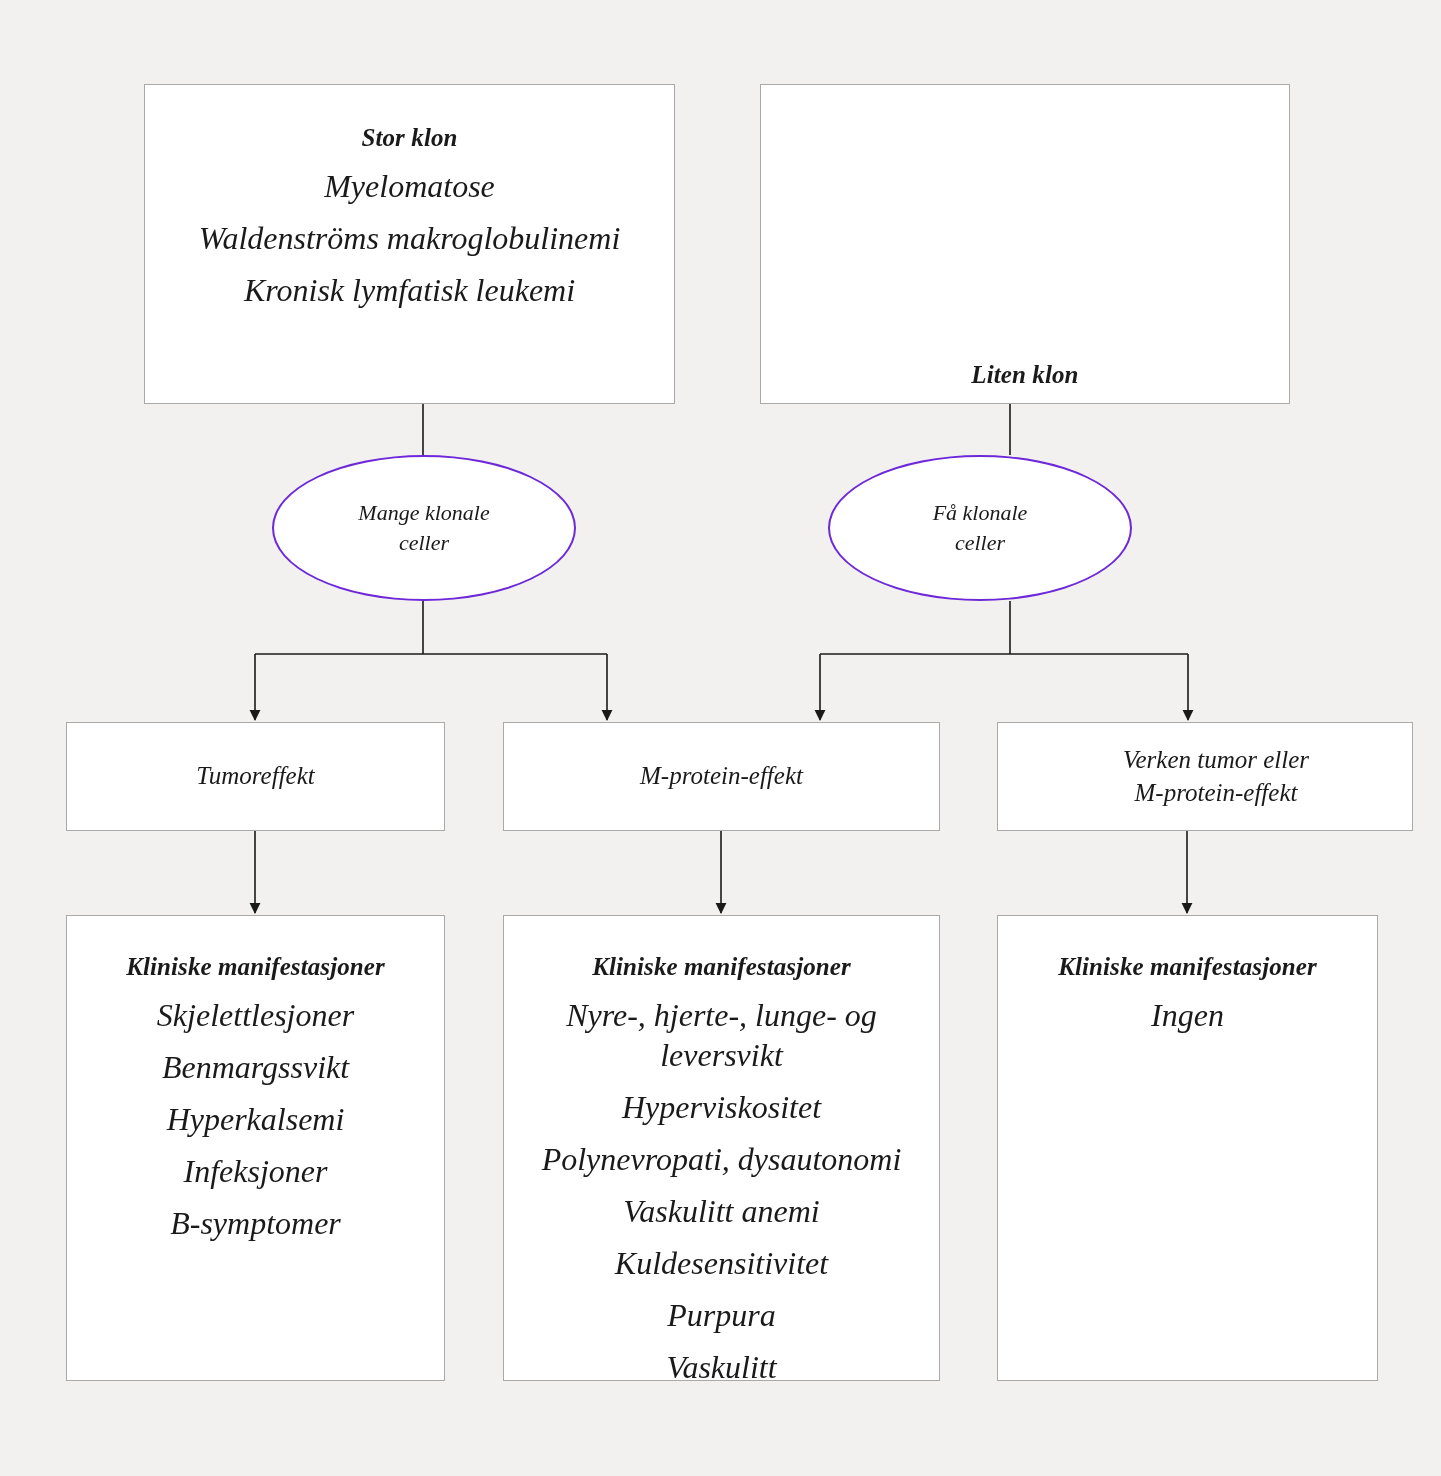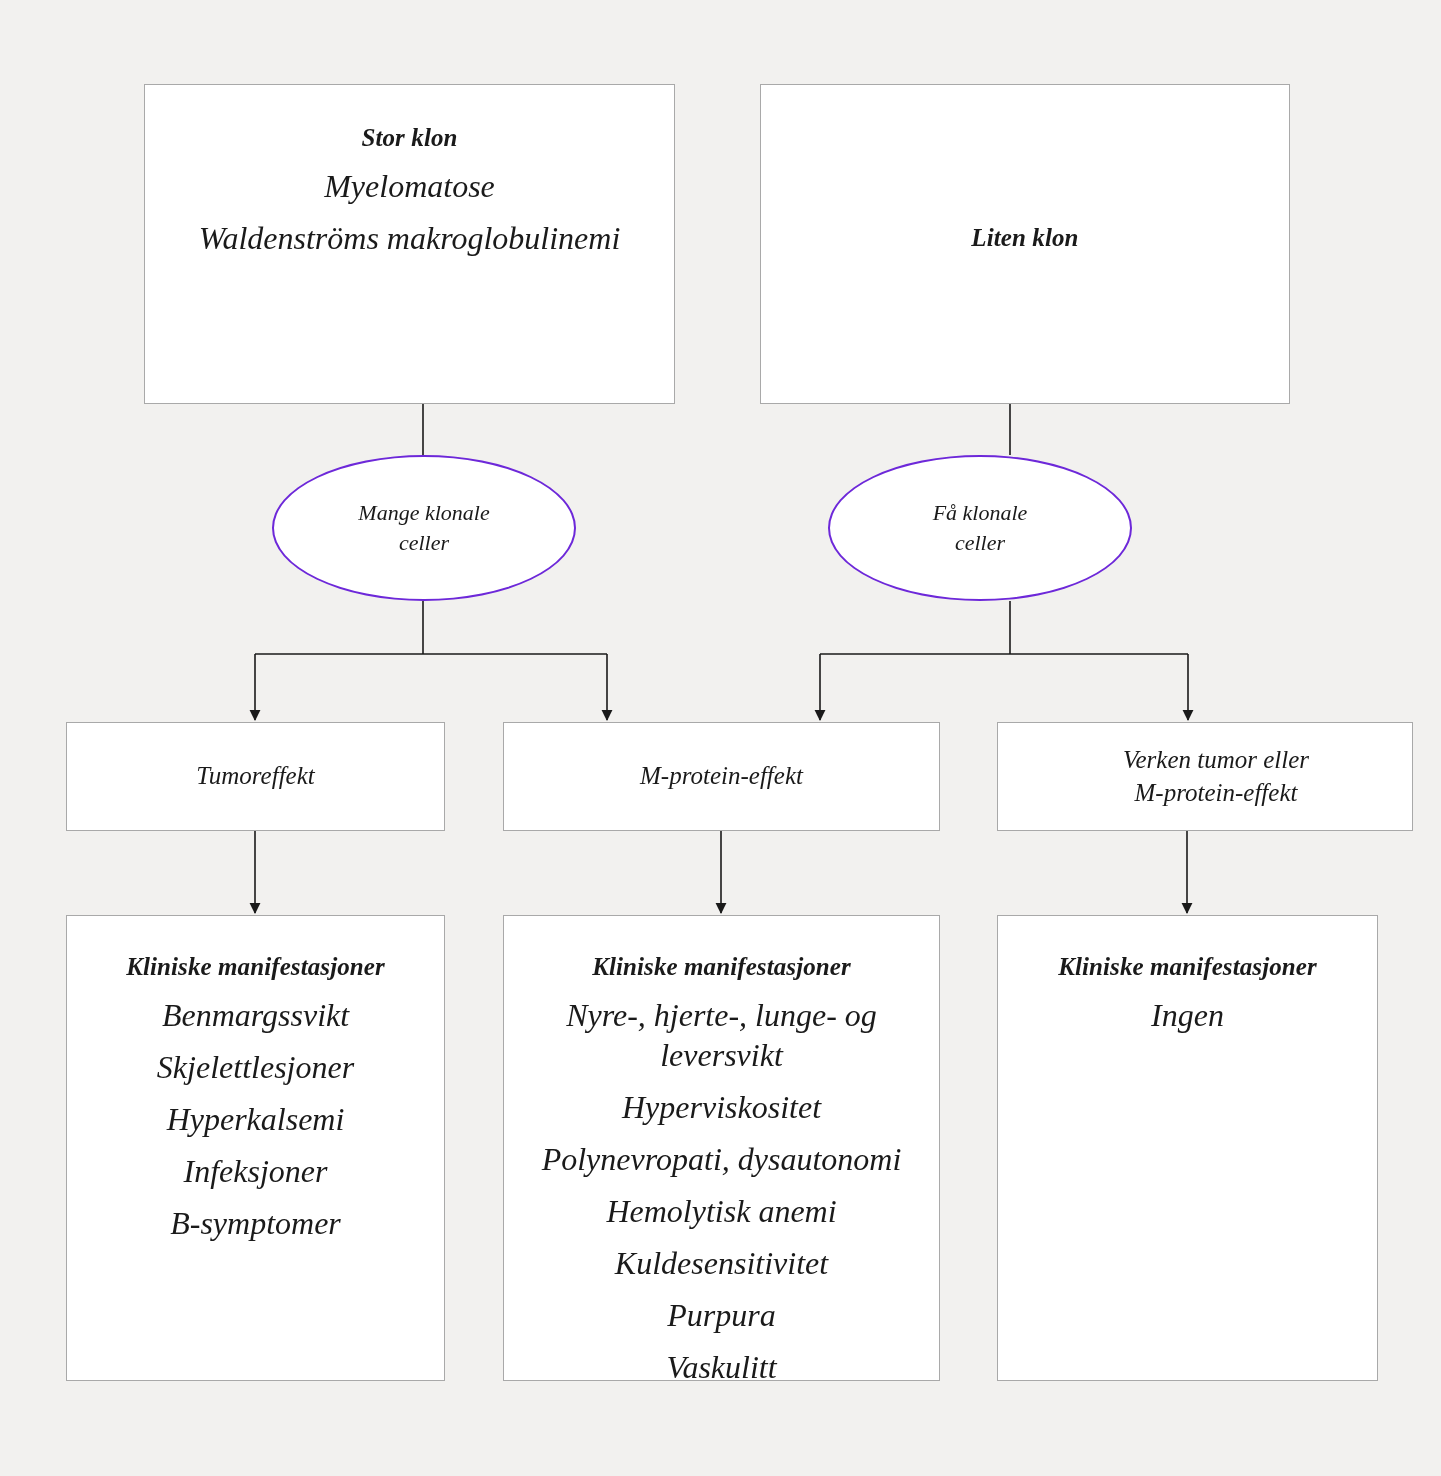--- a/index.html
+++ b/index.html
@@ -72,21 +72,21 @@
   }
   .ell-label {
     font-style: italic;
     font-weight: normal;
     font-size: 22px;
     line-height: 1.35;
   }
 
   
   #node-stor-klon  { left: 144px; top: 84px;  width: 531px; height: 320px; padding-top: 37px; }
-  #node-liten-klon { left: 760px; top: 84px;  width: 530px; height: 320px; }
+  #node-liten-klon { left: 760px; top: 84px;  width: 530px; height: 320px; justify-content: flex-end; }
 
   
   #ellipse-mange { left: 272px; top: 455px; width: 304px; height: 146px; }
   #ellipse-faa   { left: 828px; top: 455px; width: 304px; height: 146px; }
 
   
   #node-tumoreffekt   { left: 66px;  top: 722px; width: 379px; height: 109px; }
   #node-mprotein      { left: 503px; top: 722px; width: 437px; height: 109px; }
   #node-verken        { left: 997px; top: 722px; width: 416px; height: 109px; padding-left: 22px; }
 
@@ -127,20 +127,21 @@
 
     <line x1="255" y1="831" x2="255" y2="913" stroke="#1a1a1a" stroke-width="1.6" marker-end="url(#arrow)"></line>
     <line x1="721" y1="831" x2="721" y2="913" stroke="#1a1a1a" stroke-width="1.6" marker-end="url(#arrow)"></line>
     <line x1="1187" y1="831" x2="1187" y2="913" stroke="#1a1a1a" stroke-width="1.6" marker-end="url(#arrow)"></line>
   </svg>
 
   <div class="node" id="node-stor-klon">
     <div class="title">Stor klon</div>
     <div class="item">Myelomatose</div>
     <div class="item">Waldenströms makroglobulinemi</div>
+    <div class="item">Kronisk lymfatisk leukemi</div>
   </div>
 
   <div class="node center-v" id="node-liten-klon">
     <div class="title">Liten klon</div>
   </div>
 
   <div class="ellipse" id="ellipse-mange">
     <div class="ell-label">
       <div>Mange klonale</div>
       <div>celler</div>
@@ -162,33 +163,33 @@
     <div class="plain">M-protein-effekt</div>
   </div>
 
   <div class="node center-v" id="node-verken">
     <div class="plain">Verken tumor eller</div>
     <div class="plain">M-protein-effekt</div>
   </div>
 
   <div class="node" id="node-manif-1">
     <div class="title">Kliniske manifestasjoner</div>
+    <div class="item">Skjelettlesjoner</div>
     <div class="item">Benmargssvikt</div>
-    <div class="item">Skjelettlesjoner</div>
     <div class="item">Hyperkalsemi</div>
     <div class="item">Infeksjoner</div>
     <div class="item">B-symptomer</div>
   </div>
 
   <div class="node" id="node-manif-2">
     <div class="title">Kliniske manifestasjoner</div>
     <div class="item">Nyre-, hjerte-, lunge- og leversvikt</div>
     <div class="item">Hyperviskositet</div>
     <div class="item">Polynevropati, dysautonomi</div>
-    <div class="item">Hemolytisk anemi</div>
+    <div class="item">Vaskulitt anemi</div>
     <div class="item">Kuldesensitivitet</div>
     <div class="item">Purpura</div>
     <div class="item">Vaskulitt</div>
   </div>
 
   <div class="node" id="node-manif-3">
     <div class="title">Kliniske manifestasjoner</div>
     <div class="item">Ingen</div>
   </div>
 

